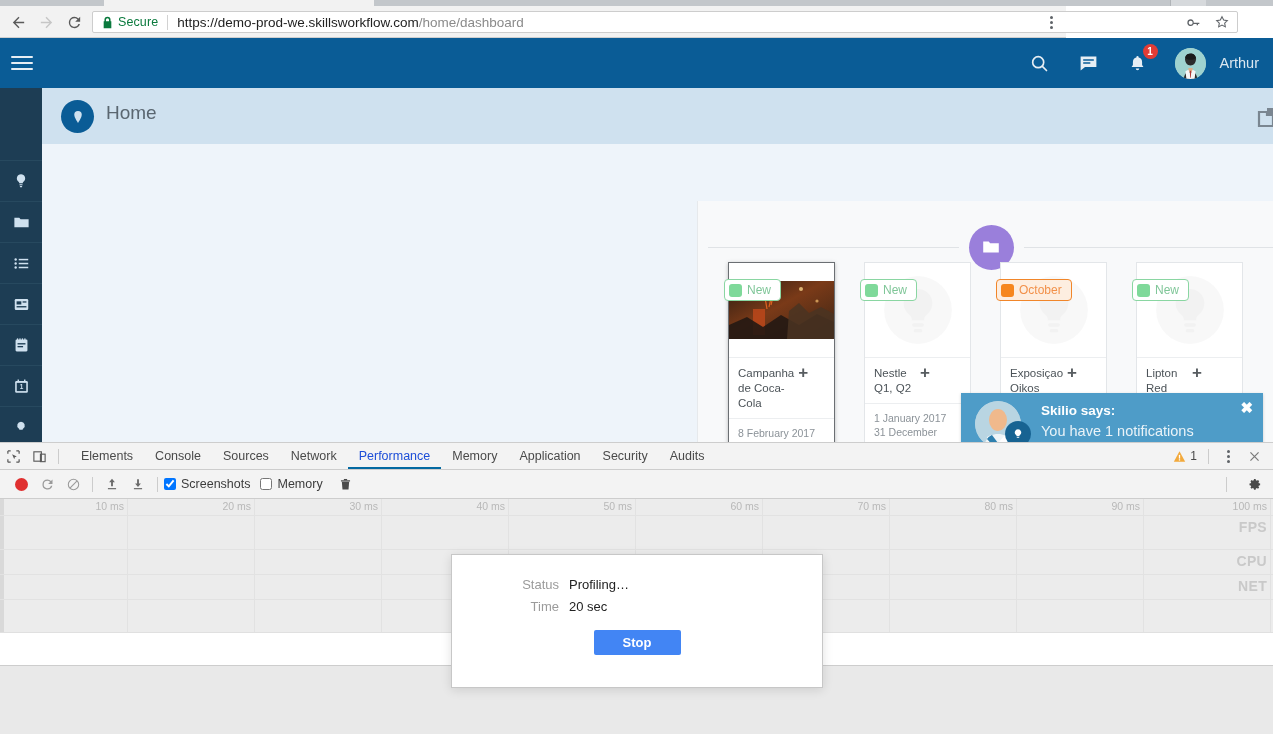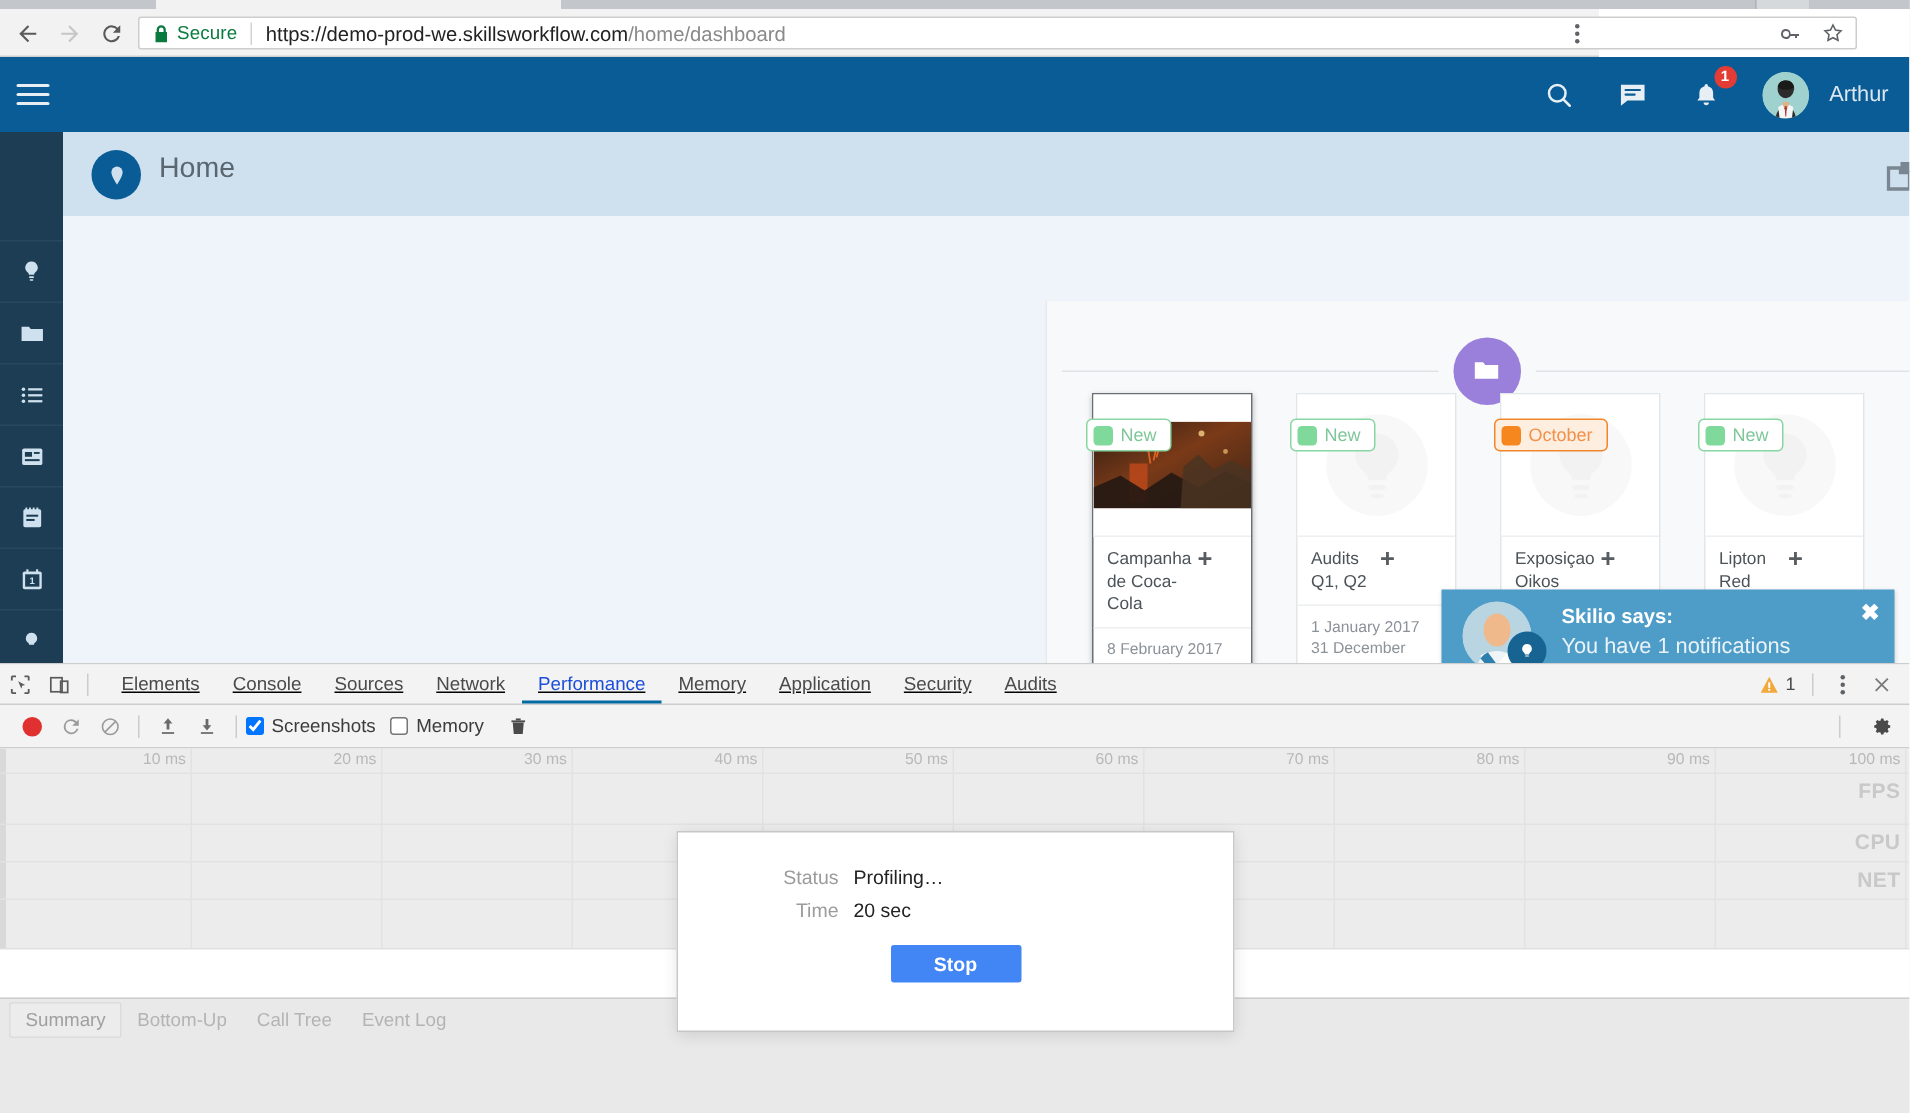--- a/index.html
+++ b/index.html
@@ -93,21 +93,21 @@
     box-shadow:0 1px 3px rgba(0,0,0,.18);
   }
   .toast-ava{position:absolute;left:14px;top:8px;width:46px;height:46px;border-radius:50%;background:#b9d5e2;overflow:hidden;}
   .toast-dot{position:absolute;left:44px;top:28px;width:26px;height:26px;border-radius:50%;background:#176392;display:flex;align-items:center;justify-content:center;}
   .toast-title{position:absolute;left:80px;top:10px;color:#fff;font-size:13.5px;font-weight:700;}
   .toast-msg{position:absolute;left:80px;top:30px;color:#eaf3f8;font-size:14.5px;}
   .toast-x{position:absolute;right:10px;top:6px;color:#fff;font-size:15px;font-weight:700;cursor:pointer;}
 
   
   .devtools{position:absolute;left:0;top:442px;width:1273px;height:300px;background:#fff;border-top:1px solid #cdcdcd;}
-  .dt-tabbar{position:relative;height:26px;background:#f3f3f3;border-bottom:1px solid #cdcdcd;display:flex;align-items:center;text-decoration:underline;}
+  .dt-tabbar{position:relative;height:26px;background:#f3f3f3;border-bottom:1px solid #cdcdcd;display:flex;align-items:center;}
   .dt-tool{width:26px;height:26px;display:flex;align-items:center;justify-content:center;cursor:pointer;}
   .dt-vsep{width:1px;height:15px;background:#ccc;margin:0 6px;}
   .dt-tabs{display:flex;align-items:center;height:26px;margin-left:5px;}
   .dt-tab{padding:0 11px;height:26px;line-height:26px;font-size:12.5px;color:#4a4a4a;cursor:pointer;box-sizing:border-box;}
   .dt-tab.active{color:#1d4ed8;border-bottom:2px solid #0369a1;}
   .dt-tabbar-right{position:absolute;right:6px;top:0;height:26px;display:flex;align-items:center;gap:5px;}
   .warn-count{display:flex;align-items:center;gap:4px;font-size:12px;color:#4a4a4a;}
 
   .dt-toolbar{position:relative;height:28px;background:#f3f3f3;border-bottom:1px solid #cdcdcd;display:flex;align-items:center;padding-left:8px;}
   .rec-dot{width:13px;height:13px;border-radius:50%;background:#e03030;cursor:pointer;}
@@ -384,21 +384,21 @@
                   <path d="M12 5.2a4.6 4.6 0 0 1 2.8 8.3c-.5.4-.8.9-.8 1.4v.4h-4v-.4c0-.5-.3-1-.8-1.4A4.6 4.6 0 0 1 12 5.2z" fill="#e6e6e6"></path>
                   <rect x="10.1" y="16.3" width="3.8" height="1.1" rx=".5" fill="#e6e6e6"></rect>
                   <rect x="10.6" y="18.2" width="2.8" height="1" rx=".5" fill="#e6e6e6"></rect>
                 </svg>
             </div>
             <div class="status-chip" style="border:1.5px solid #8ad6a2;">
               <span class="sq" style="background:#7fd99a;"></span>
               <span style="color:#7fc698;">New</span>
             </div>
             <div class="card-title">
-              <span>Audits Q1, Q2</span>
+              <span>Nestle Q1, Q2</span>
               <span class="plus">+</span>
             </div>
             <div class="card-dates">
               <div>1 January 2017</div>
               <div>31 December 2017</div>
             </div>
           </div>
 
           <div class="card">
             <div class="card-thumb">
@@ -617,26 +617,20 @@
       <div class="tl-hline" style="top:100px;"></div>
 
       <div class="tl-lane" style="top:20px;">FPS</div>
       <div class="tl-lane" style="top:54px;">CPU</div>
       <div class="tl-lane" style="top:79px;">NET</div>
     </div>
 
     <div class="dt-body"></div>
 
     <div class="drawer">
-      <div class="drawer-tabs">
-        <div class="dw-tab active">Summary</div>
-        <div class="dw-tab">Bottom-Up</div>
-        <div class="dw-tab">Call Tree</div>
-        <div class="dw-tab">Event Log</div>
-      </div>
       <div class="drawer-pane"></div>
     </div>
   </div>
 
   <div class="modal">
     <div class="modal-row" style="margin-top:22px;">
       <div class="m-label">Status</div>
       <div class="m-value">Profiling…</div>
     </div>
     <div class="modal-row" style="margin-top:7px;">

